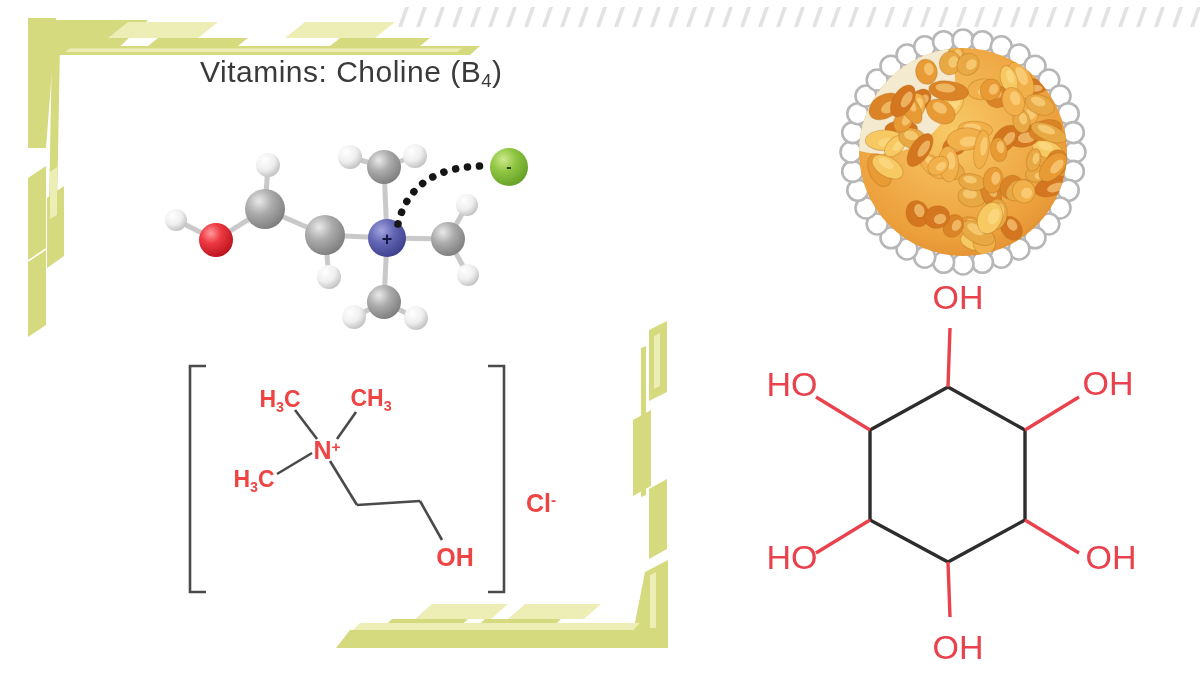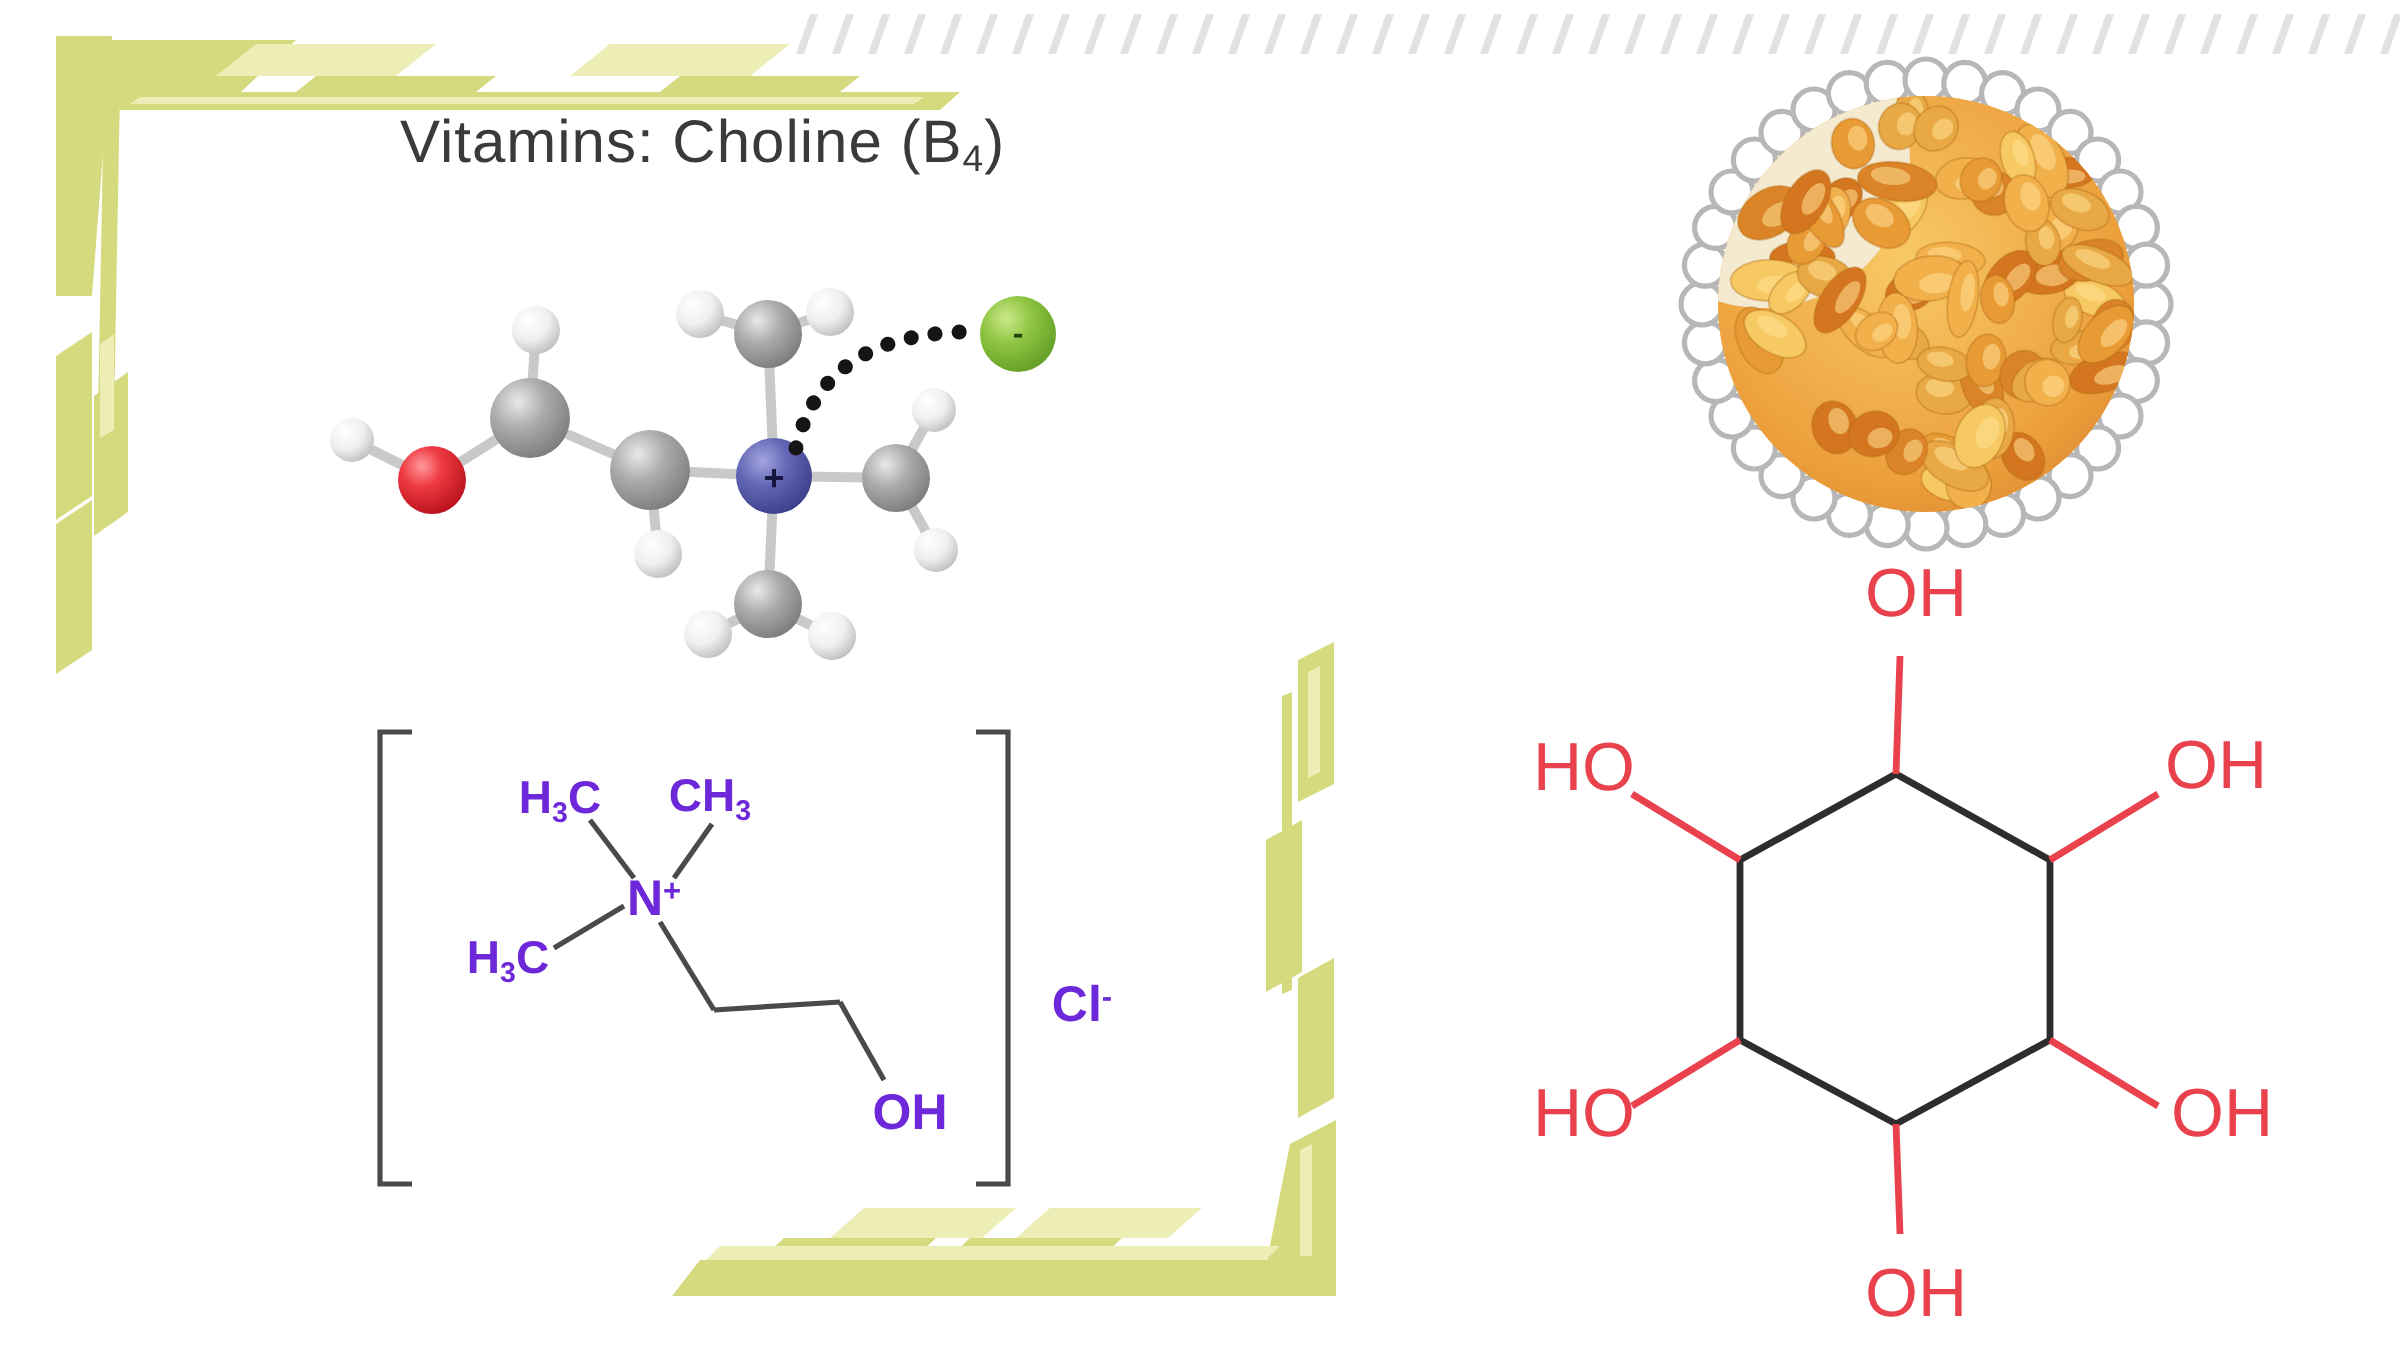--- a/index.html
+++ b/index.html
@@ -9,21 +9,21 @@
     text-decoration:underline;
   }
   .abs{position:absolute;}
   .title{
     position:absolute;left:200px;top:55px;font-size:30px;color:#3a3a3a;
     letter-spacing:0.5px;white-space:nowrap;
   }
   .title sub{font-size:0.62em;vertical-align:-0.25em;}
   .flabel{
     position:absolute;transform:translate(-50%,-50%);
-    font-size:23px;font-weight:700;color:#6d28d9;white-space:nowrap;line-height:1;
+    font-size:23px;font-weight:700;color:#ef4444;white-space:nowrap;line-height:1;
   }
   .flabel sub{font-size:0.62em;vertical-align:-0.3em;}
   .flabel sup{font-size:0.62em;vertical-align:0.45em;}
   .flabel.big{font-size:25px;}
   .red-label{
     position:absolute;transform:translate(-50%,-50%);
     font-size:34px;font-weight:400;color:#e9424d;white-space:nowrap;line-height:1;
   }
   svg{display:block;}
 </style>
@@ -192,21 +192,21 @@
       <line x1="115" y1="52" x2="137" y2="81"></line>
       <line x1="176" y1="54" x2="157" y2="81"></line>
       <line x1="97" y1="116" x2="132" y2="95"></line>
       <line x1="150" y1="103" x2="177" y2="147"></line>
       <line x1="177" y1="147" x2="240" y2="143"></line>
       <line x1="240" y1="143" x2="262" y2="182"></line>
     </g>
   </svg>
 
   <div class="flabel" style="left:280px;top:401px"><span>H</span><sub>3</sub><span>C</span></div>
-  <div class="flabel" style="left:355px;top:400px"><span>CH</span><sub>3</sub><span></span></div>
+  <div class="flabel" style="left:371px;top:400px"><span>CH</span><sub>3</sub><span></span></div>
   <div class="flabel" style="left:254px;top:481px"><span>H</span><sub>3</sub><span>C</span></div>
   <div class="flabel big" style="left:327px;top:450px"><span>N</span><sup>+</sup></div>
   <div class="flabel big" style="left:455px;top:557px">OH</div>
   <div class="flabel big" style="left:541px;top:503px"><span>Cl</span><sup>-</sup></div>
 
   <svg class="abs" style="left:833px;top:22px" width="260" height="260" viewBox="0 0 260 260" id="raisin-art">
     <defs>
       <radialGradient id="rgrad" cx="45%" cy="40%" r="75%">
         <stop offset="0%" stop-color="#f8c967"></stop>
           <stop offset="70%" stop-color="#ec9f3b"></stop>

